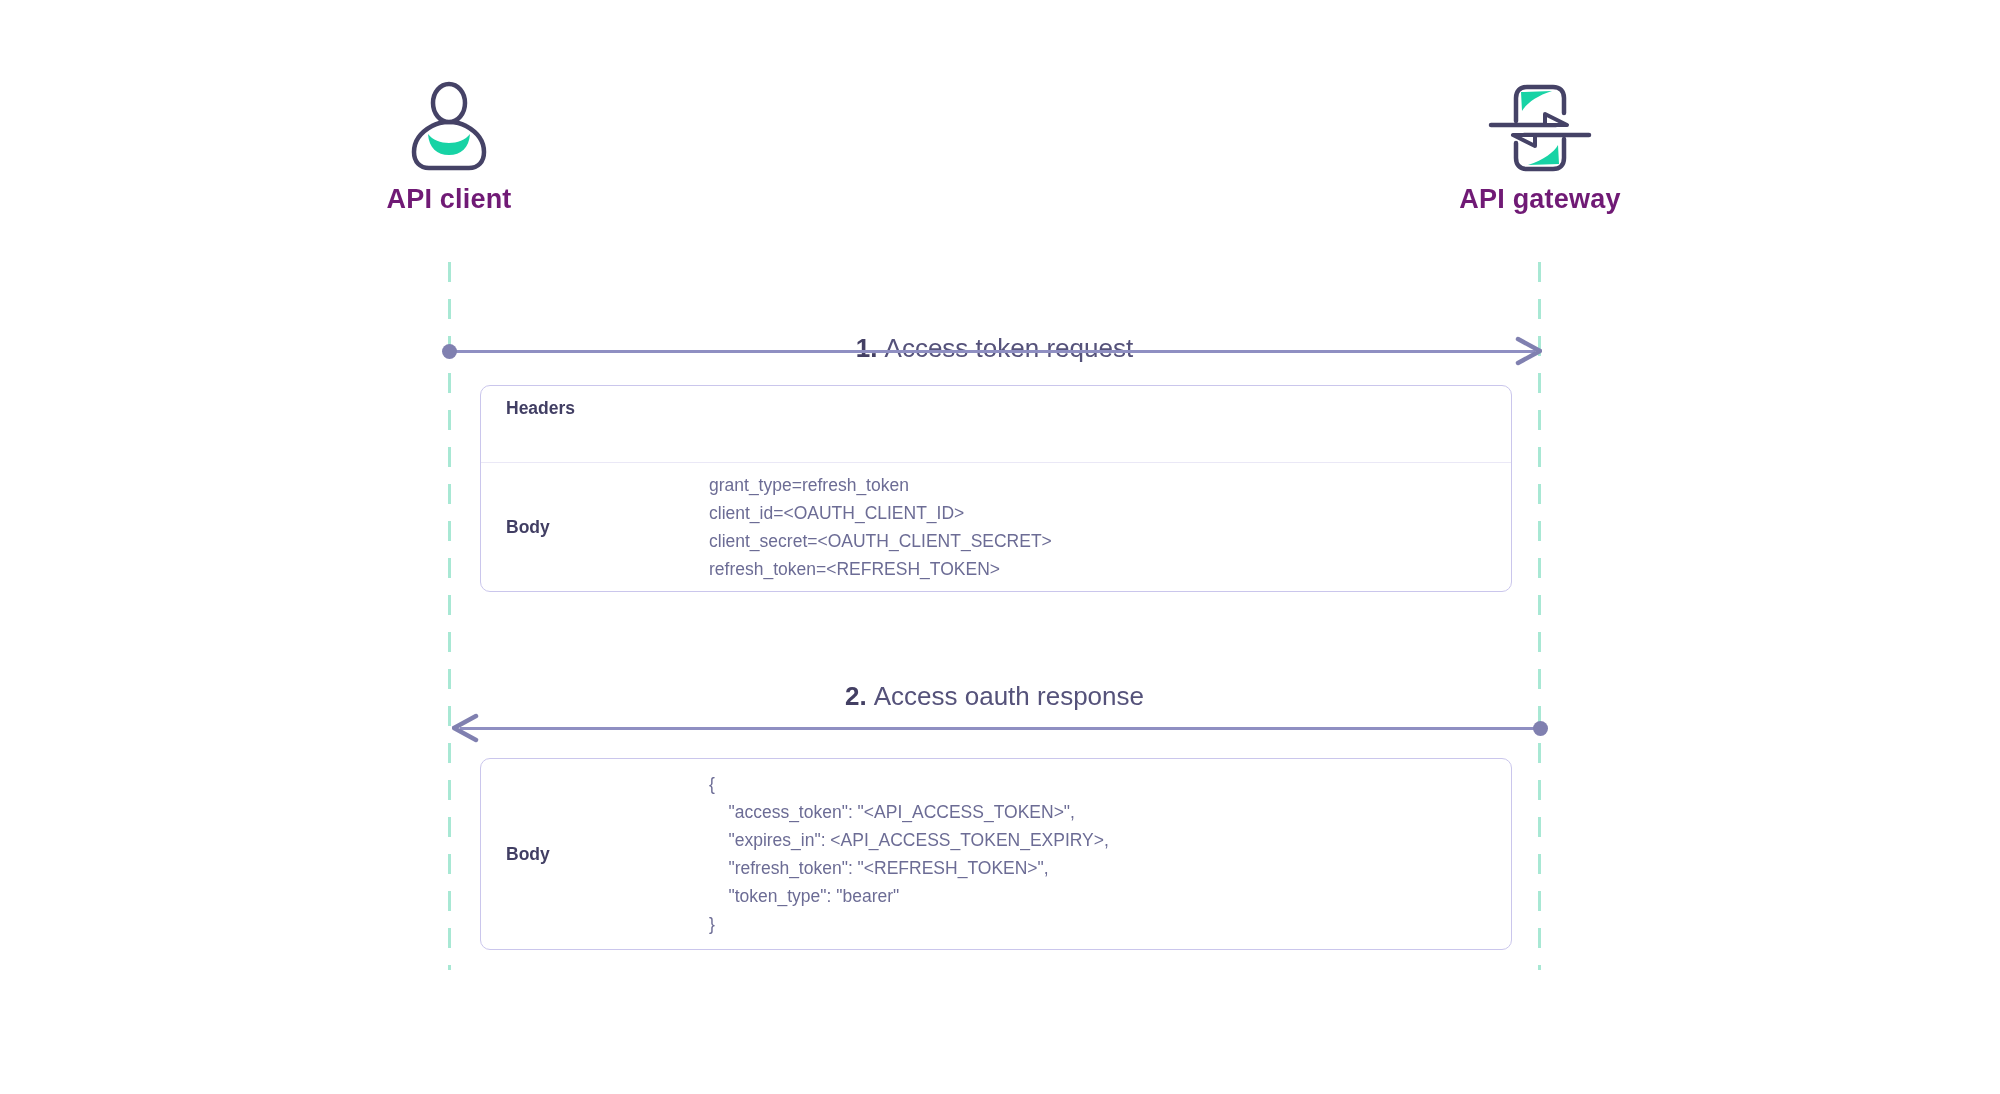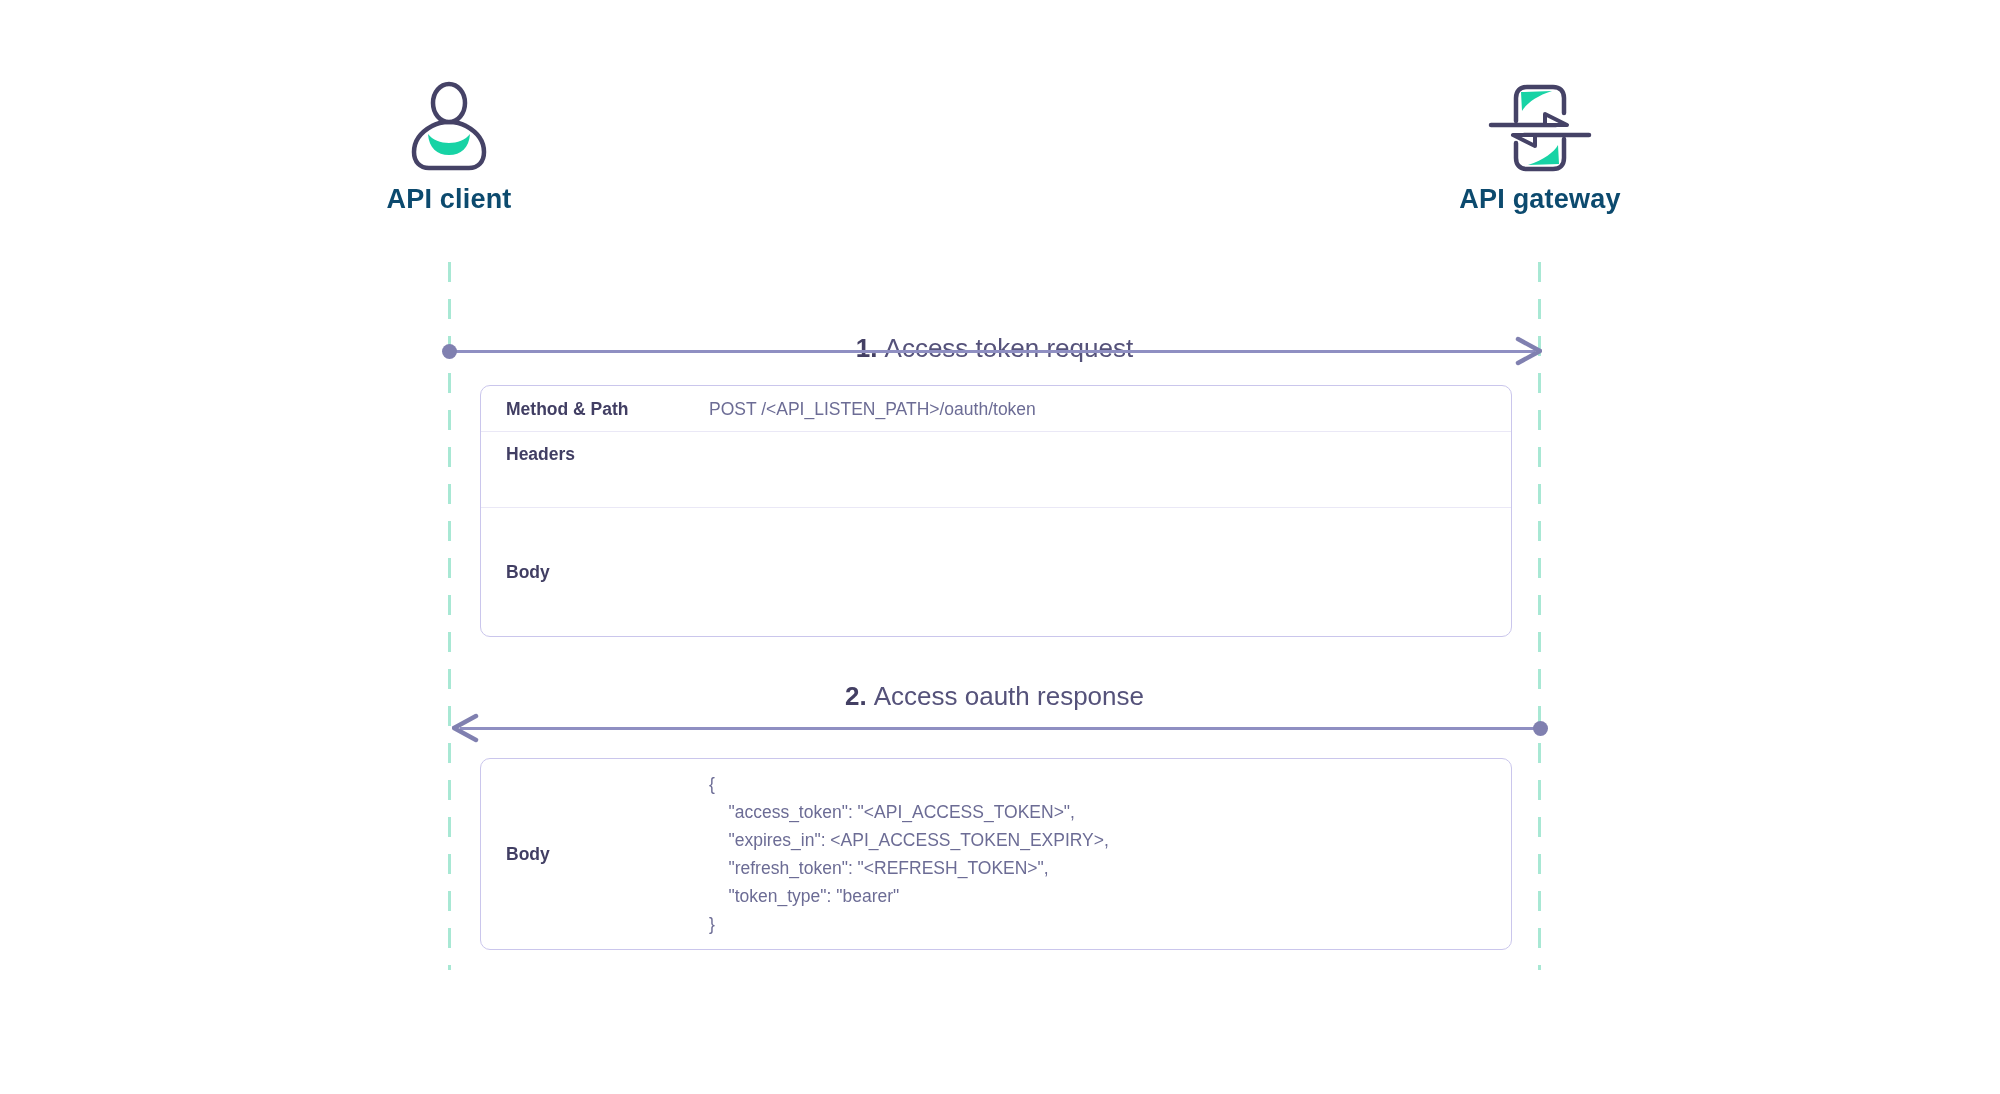--- a/index.html
+++ b/index.html
@@ -3,21 +3,21 @@
 <meta charset="utf-8">
 <style>
   html,body{margin:0;padding:0;background:#ffffff;}
   .canvas{
     position:relative;width:2000px;height:1094px;background:#ffffff;overflow:hidden;
     font-family:"Liberation Sans",sans-serif;
   }
   
   .actor{position:absolute;width:220px;text-align:center;}
   .actor-icon{display:block;margin:0 auto;}
-  .actor-label{margin-top:4px;font-size:27px;font-weight:700;color:#0c4a6e;letter-spacing:.2px;}
+  .actor-label{margin-top:4px;font-size:27px;font-weight:700;color:#701a75;letter-spacing:.2px;}
   
   .lifeline{
     position:absolute;width:3px;top:262px;height:708px;
     background:repeating-linear-gradient(180deg,#a8e8d4 0px,#a8e8d4 20px,transparent 20px,transparent 37px);
   }
   
   .msg-title{
     position:absolute;left:449px;width:1091px;text-align:center;
     font-size:26px;color:#55527a;
   }
@@ -77,31 +77,31 @@
   <div class="msg-title" style="top:301px;margin-top:32px;">
     <span class="num">1.</span><span>Access token request</span>
   </div>
   <div class="arrow-line" style="left:449px;top:350px;width:1086px;"></div>
   <div class="dot" style="left:442px;top:344px;"></div>
   <svg class="chev" style="left:1512px;top:336px;" width="30" height="30" viewBox="0 0 30 30">
     <polyline points="6,3 28,15 6,27" fill="none" stroke="#8080b0" stroke-width="4.5" stroke-linecap="round" stroke-linejoin="round"></polyline>
   </svg>
 
   <div class="msg-table" style="top:385px;">
-    <div class="trow v-center" style="height:45px;">
-      <div class="tlabel">Method &amp; Path</div>
-      <div class="tvalue">
-        <div class="vline">POST /&lt;API_LISTEN_PATH&gt;/oauth/token</div>
-      </div>
-    </div>
     <div class="trow v-top" style="height:76px;">
       <div class="tlabel">Headers</div>
     </div>
     <div class="trow v-center" style="height:129px;">
       <div class="tlabel">Body</div>
+      <div class="tvalue">
+        <div class="vline">grant_type=refresh_token</div>
+        <div class="vline">client_id=&lt;OAUTH_CLIENT_ID&gt;</div>
+        <div class="vline">client_secret=&lt;OAUTH_CLIENT_SECRET&gt;</div>
+        <div class="vline">refresh_token=&lt;REFRESH_TOKEN&gt;</div>
+      </div>
     </div>
   </div>
 
   <div class="msg-title" style="top:681px;">
     <span class="num">2.</span><span>Access oauth response</span>
   </div>
   <div class="arrow-line" style="left:460px;top:727px;width:1080px;"></div>
   <div class="dot" style="left:1533px;top:721px;"></div>
   <svg class="chev" style="left:452px;top:713px;" width="30" height="30" viewBox="0 0 30 30">
     <polyline points="24,3 2,15 24,27" fill="none" stroke="#8080b0" stroke-width="4.5" stroke-linecap="round" stroke-linejoin="round"></polyline>

